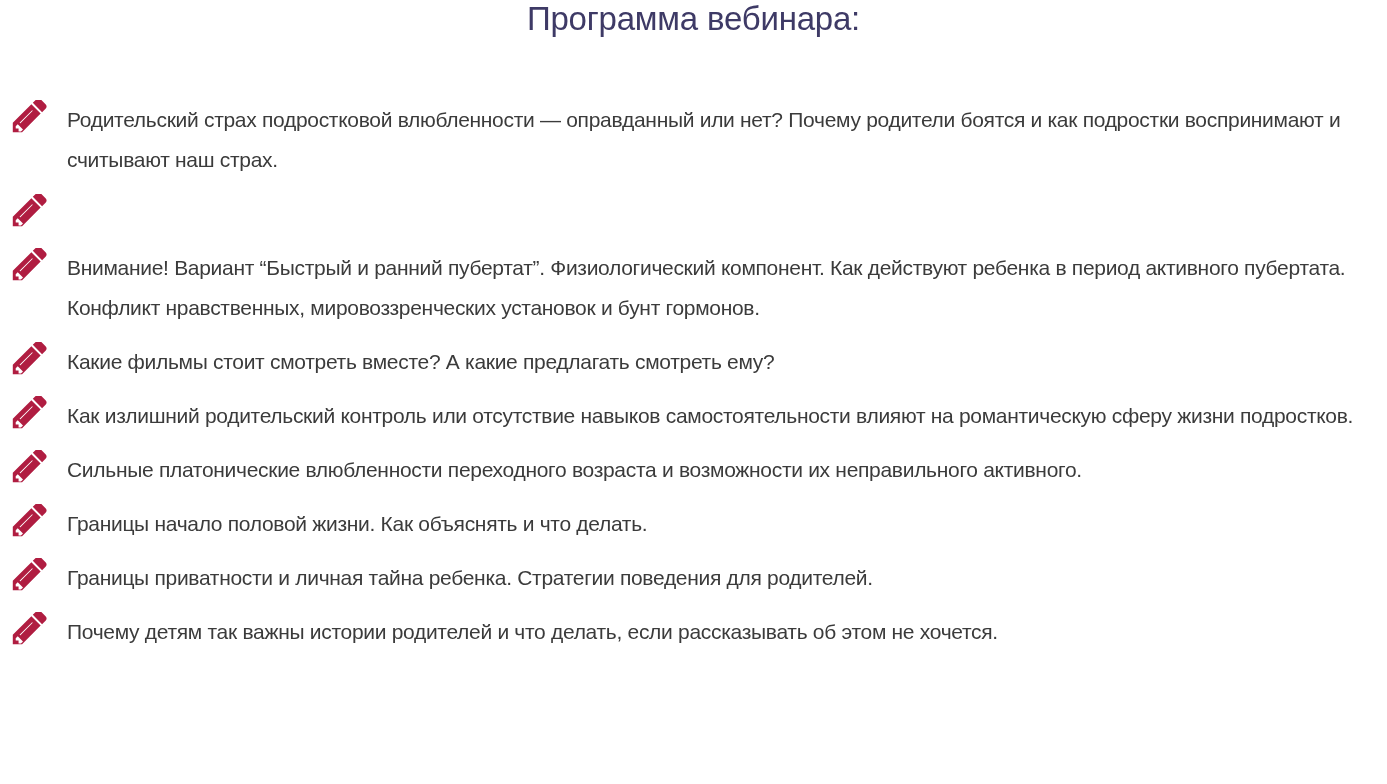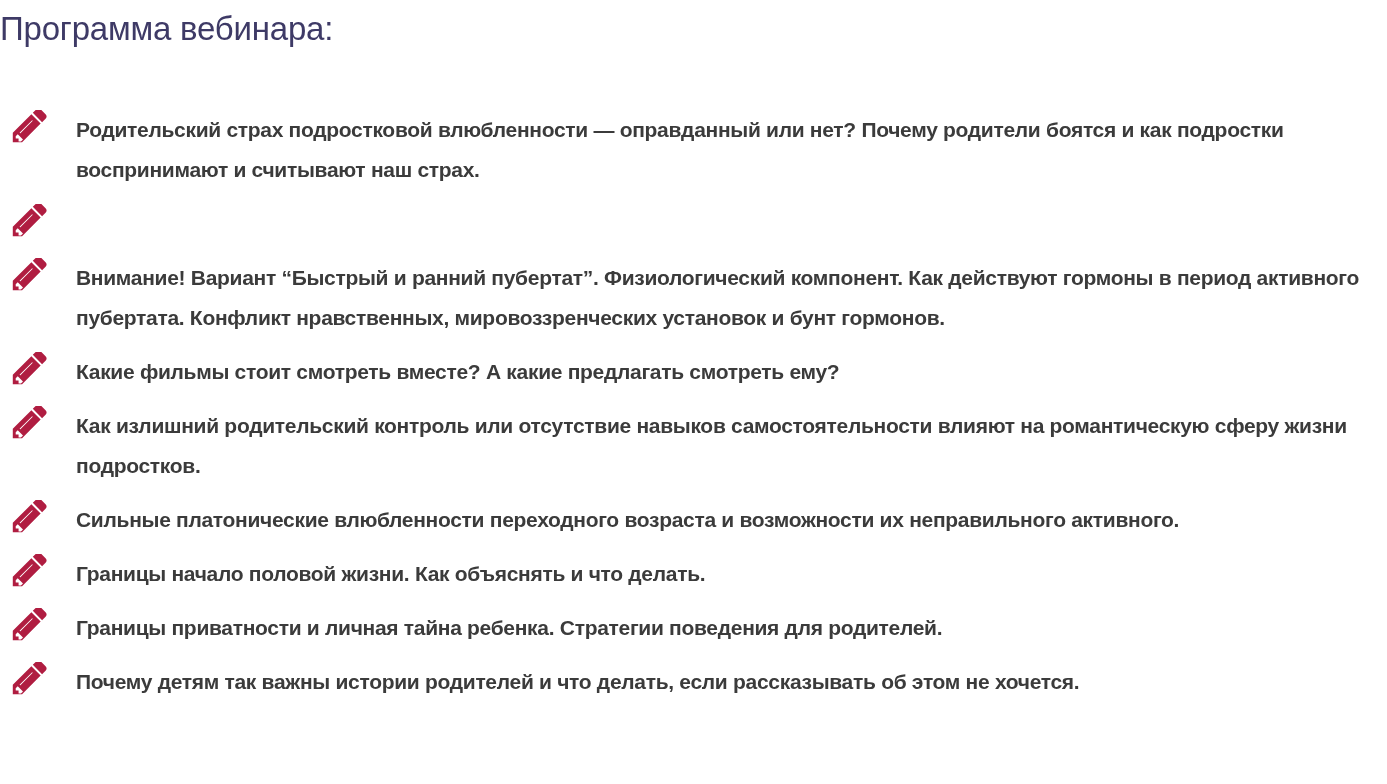--- a/index.html
+++ b/index.html
@@ -6,39 +6,38 @@
 
   html, body {
     width: 1387px;
     height: 784px;
     background: var(--bg, #ffffff);
     font-family: "Liberation Sans", sans-serif;
     overflow: hidden;
   }
 
   .page-title {
+    text-align: center;
     color: var(--title-color, #3e3a66);
     font-size: 33px;
     font-weight: 500;
     letter-spacing: -0.2px;
-    padding-top: 10px;
   }
 
   .program-list {
     list-style: none;
     margin-top: 62px;
     padding: 0 12px 0 12px;
   }
 
   .program-item {
     display: flex;
     align-items: flex-start;
-    gap: 22px;
+    gap: 13px;
     margin-bottom: 14px;
-    font-weight: bold;
   }
 
   .icon-wrap {
     flex: 0 0 42px;
     height: 40px;
     display: flex;
     align-items: center;
     justify-content: flex-start;
   }
 
@@ -78,21 +77,21 @@
       </svg>
     </span>
   </li>
 
   <li class="program-item">
     <span class="icon-wrap">
       <svg viewBox="0 0 1536 1792" xmlns="http://www.w3.org/2000/svg" aria-hidden="true">
         <path d="M363 1408l91-91-235-235-91 91v107h128v128h107zm523-928q0-19-19-19-8 0-14 6l-542 542q-6 6-6 14 0 19 19 19 8 0 14-6l542-542q6-6 6-14zm-57-288l416 416-832 832h-416v-416l832-832zm683 96q0 53-37 90l-166 166-416-416 166-165q36-38 90-38 53 0 91 38l235 234q37 39 37 91z"></path>
       </svg>
     </span>
-    <span class="item-text">Внимание! Вариант “Быстрый и ранний пубертат”. Физиологический компонент. Как действуют гормоны в период активного пубертата. Конфликт нравственных, мировоззренческих установок и бунт гормонов.</span>
+    <span class="item-text">Внимание! Вариант “Быстрый и ранний пубертат”. Физиологический компонент. Как действуют ребенка в период активного пубертата. Конфликт нравственных, мировоззренческих установок и бунт гормонов.</span>
   </li>
 
 
   <li class="program-item">
     <span class="icon-wrap">
       <svg viewBox="0 0 1536 1792" xmlns="http://www.w3.org/2000/svg" aria-hidden="true">
         <path d="M363 1408l91-91-235-235-91 91v107h128v128h107zm523-928q0-19-19-19-8 0-14 6l-542 542q-6 6-6 14 0 19 19 19 8 0 14-6l542-542q6-6 6-14zm-57-288l416 416-832 832h-416v-416l832-832zm683 96q0 53-37 90l-166 166-416-416 166-165q36-38 90-38 53 0 91 38l235 234q37 39 37 91z"></path>
       </svg>
     </span>
     <span class="item-text">Какие фильмы стоит смотреть вместе? А какие предлагать смотреть ему?</span>

